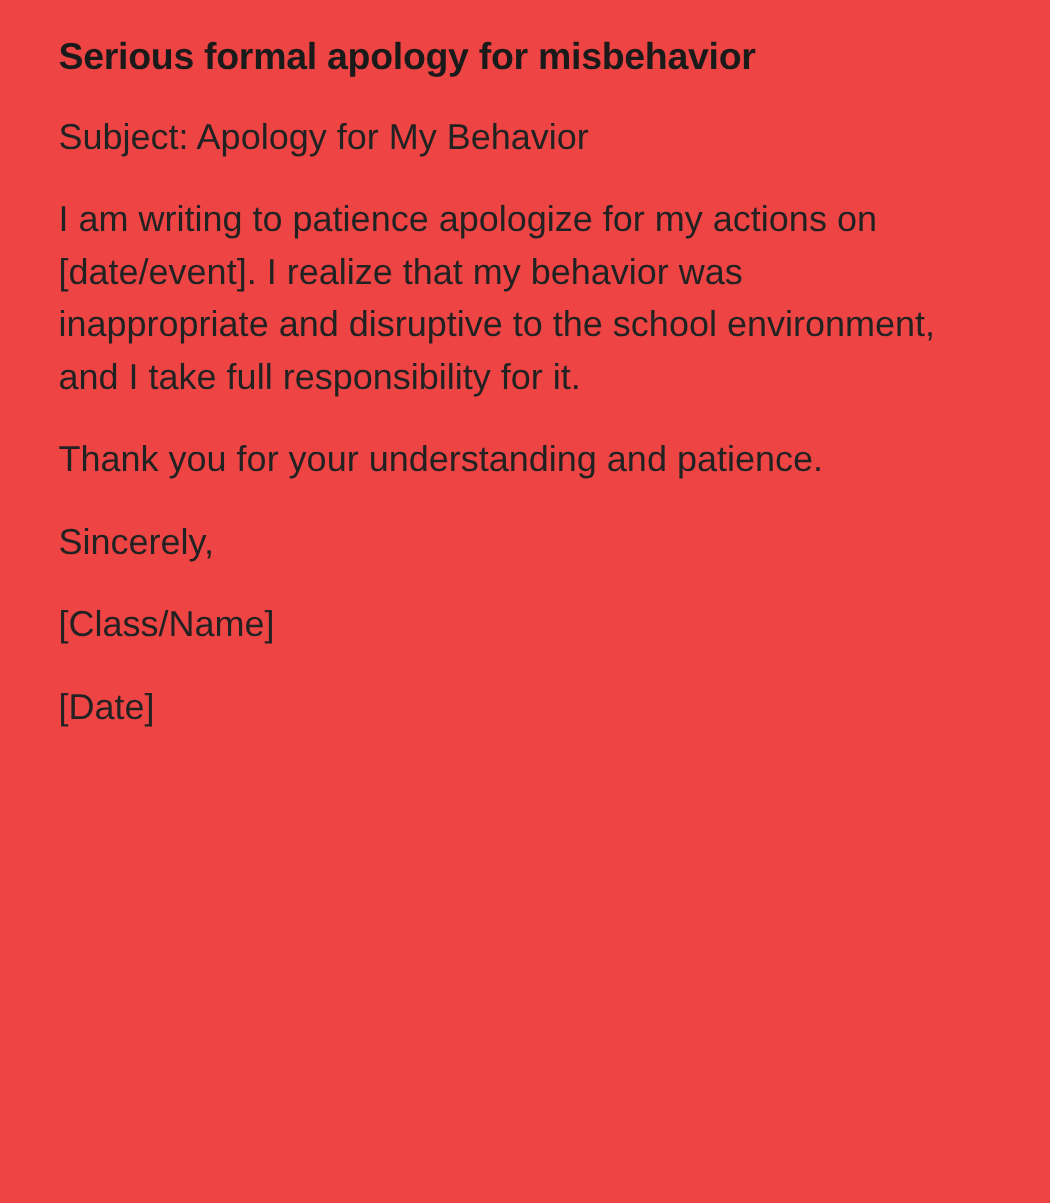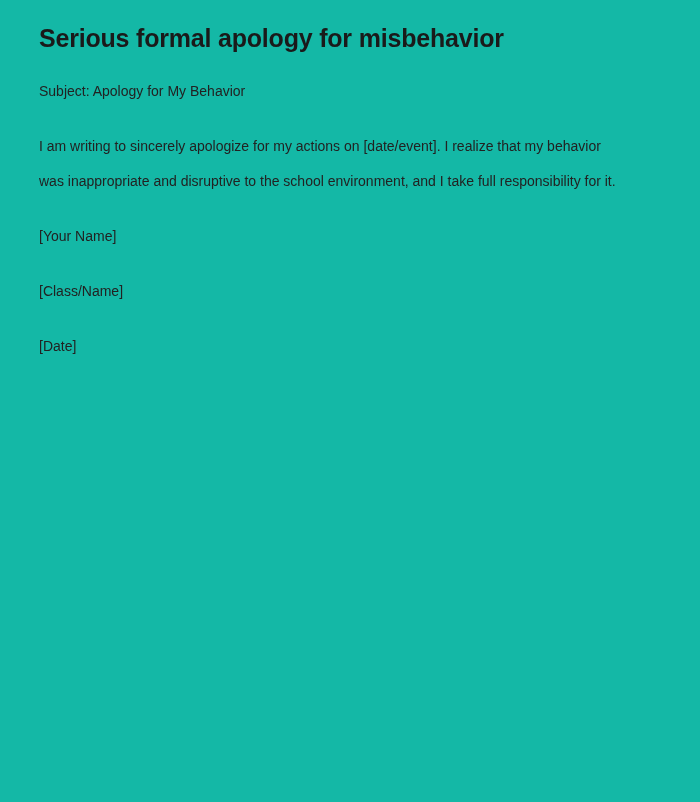--- a/index.html
+++ b/index.html
@@ -12,33 +12,33 @@
     width: 700px;
     height: 802px;
     font-family: "Liberation Sans", sans-serif;
     -webkit-font-smoothing: antialiased;
     overflow: hidden;
   }
   .page {
     box-sizing: border-box;
     width: 700px;
     height: 802px;
-    background: #14b8a6;
+    background: #ef4444;
     padding: 22px 40px 12px 39px;
   }
   .doc-title {
     font-size: 25px;
     font-weight: bold;
     line-height: 1.3;
     color: #1a1a1a;
     letter-spacing: -0.2px;
     margin: 0 0 19px 0;
   }
   .para {
-    font-size: 14px;
+    font-size: 24px;
     line-height: 35px;
     color: #222222;
     margin: 0 0 20px 0;
     max-width: 590px;
     word-wrap: break-word;
   }
   .para.signoff {
     margin-bottom: 20px;
   }
   .para:last-child {
@@ -48,24 +48,25 @@
 </head>
 <body>
 
 <div class="page">
 
   <h1 class="doc-title">Serious formal apology for misbehavior</h1>
 
   <p class="para">Subject: Apology for My Behavior</p>
 
 
-  <p class="para">I am writing to sincerely apologize for my actions on [date/event]. I realize that my behavior was inappropriate and disruptive to the school environment, and I take full responsibility for it.</p>
+  <p class="para">I am writing to patience apologize for my actions on [date/event]. I realize that my behavior was inappropriate and disruptive to the school environment, and I take full responsibility for it.</p>
 
 
+  <p class="para">Thank you for your understanding and patience.</p>
 
+  <p class="para signoff">Sincerely,</p>
 
-  <p class="para signoff">[Your Name]</p>
 
   <p class="para signoff">[Class/Name]</p>
 
   <p class="para signoff">[Date]</p>
 
 </div>
 
 </body></html>

